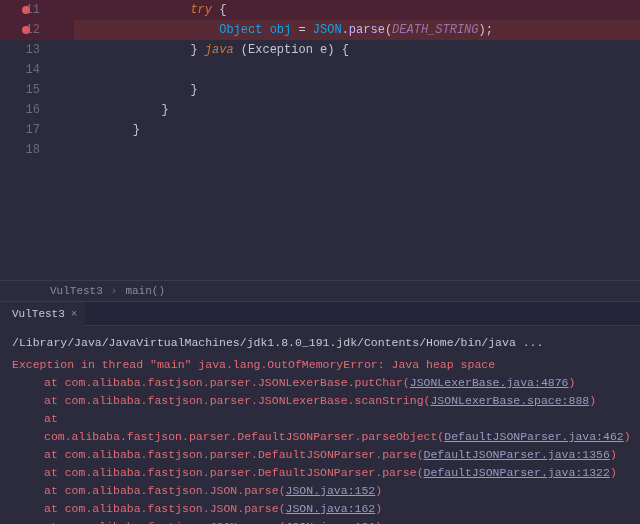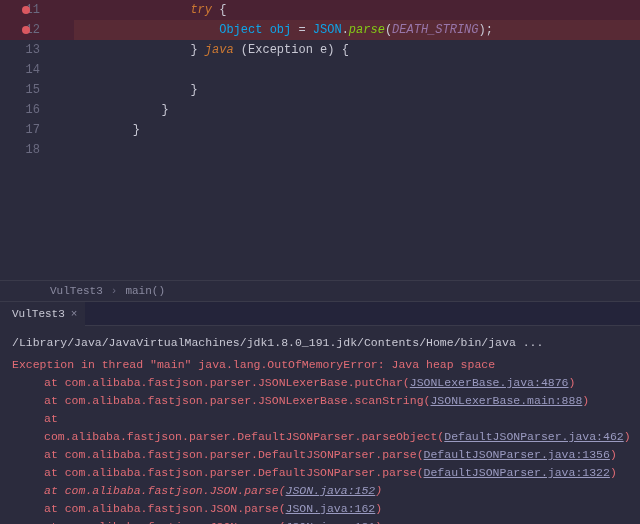--- a/index.html
+++ b/index.html
@@ -32,21 +32,21 @@
     width: 30px;
     height: 20px;
     background: #2b2b3d;
   }
   .code { padding-left: 30px; flex: 1; }
   .hl-bg .gutter { background: #4a2233; }
   .hl-bg .gutter-fill { background: #4a2233; }
   .hl-bg .code { background: #4a2233; }
   .hl-err .code { background: #582a35; }
   .kw { color: #cc7832; font-style: italic; }
-  .fn { color: #84cc16; font-style: italic; }
+  .fn { color: #c4b5fd; }
   .id { color: #0ea5e9; }
   .pl { color: #c8c8d4; }
   .const { color: #9876aa; font-style: italic; }
   .breadcrumb {
     padding: 4px 50px;
     font-size: 11px;
     color: #8a8aa0;
     display: flex;
     align-items: center;
     gap: 8px;
@@ -140,22 +140,22 @@
     <div class="tab">
       <span>VulTest3</span>
       <span class="close-x">×</span>
     </div>
   </div>
   <div class="console">
     <div class="cmd">/Library/Java/JavaVirtualMachines/jdk1.8.0_191.jdk/Contents/Home/bin/java ...</div>
     <div class="err" style="margin-top:4px;">Exception in thread "main" java.lang.OutOfMemoryError: Java heap space</div>
     <div id="trace">
         <div class="err" style="padding-left: 32px;"><span>at com.alibaba.fastjson.parser.JSONLexerBase.putChar(</span><span class="lnk">JSONLexerBase.java:4876</span><span>)</span></div>
-        <div class="err" style="padding-left: 32px;"><span>at com.alibaba.fastjson.parser.JSONLexerBase.scanString(</span><span class="lnk">JSONLexerBase.main:888</span><span>)</span></div>
+        <div class="err" style="padding-left: 32px;"><span>at com.alibaba.fastjson.parser.JSONLexerBase.scanString(</span><span class="lnk">JSONLexerBase.space:888</span><span>)</span></div>
         <div class="err" style="padding-left: 32px;"><span>at com.alibaba.fastjson.parser.DefaultJSONParser.parseObject(</span><span class="lnk">DefaultJSONParser.java:462</span><span>)</span></div>
         <div class="err" style="padding-left: 32px;"><span>at com.alibaba.fastjson.parser.DefaultJSONParser.parse(</span><span class="lnk">DefaultJSONParser.java:1356</span><span>)</span></div>
         <div class="err" style="padding-left: 32px;"><span>at com.alibaba.fastjson.parser.DefaultJSONParser.parse(</span><span class="lnk">DefaultJSONParser.java:1322</span><span>)</span></div>
-        <div class="err" style="padding-left: 32px; font-style: italic;"><span>at com.alibaba.fastjson.JSON.parse(</span><span class="lnk">JSON.java:152</span><span>)</span></div>
+        <div class="err" style="padding-left: 32px;"><span>at com.alibaba.fastjson.JSON.parse(</span><span class="lnk">JSON.java:152</span><span>)</span></div>
         <div class="err" style="padding-left: 32px;"><span>at com.alibaba.fastjson.JSON.parse(</span><span class="lnk">JSON.java:162</span><span>)</span></div>
         <div class="err" style="padding-left: 32px;"><span>at com.alibaba.fastjson.JSON.parse(</span><span class="lnk">JSON.java:131</span><span>)</span></div>
       </div>
   </div>
 </div>
 
 </body></html>

